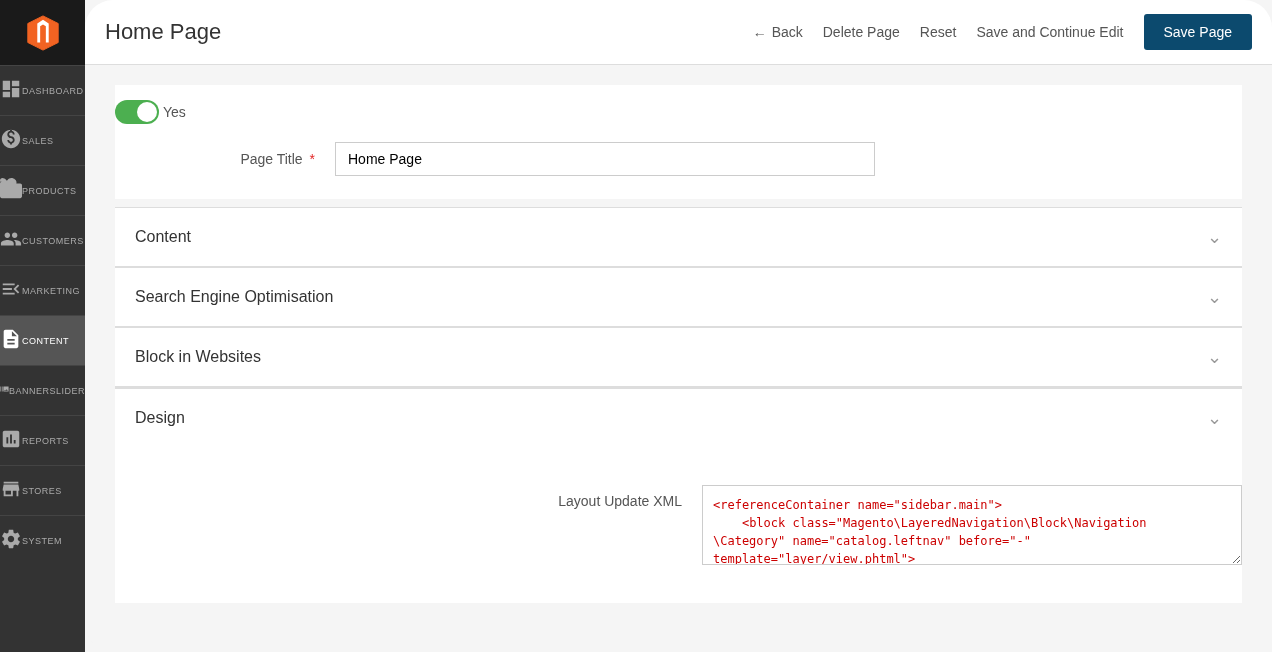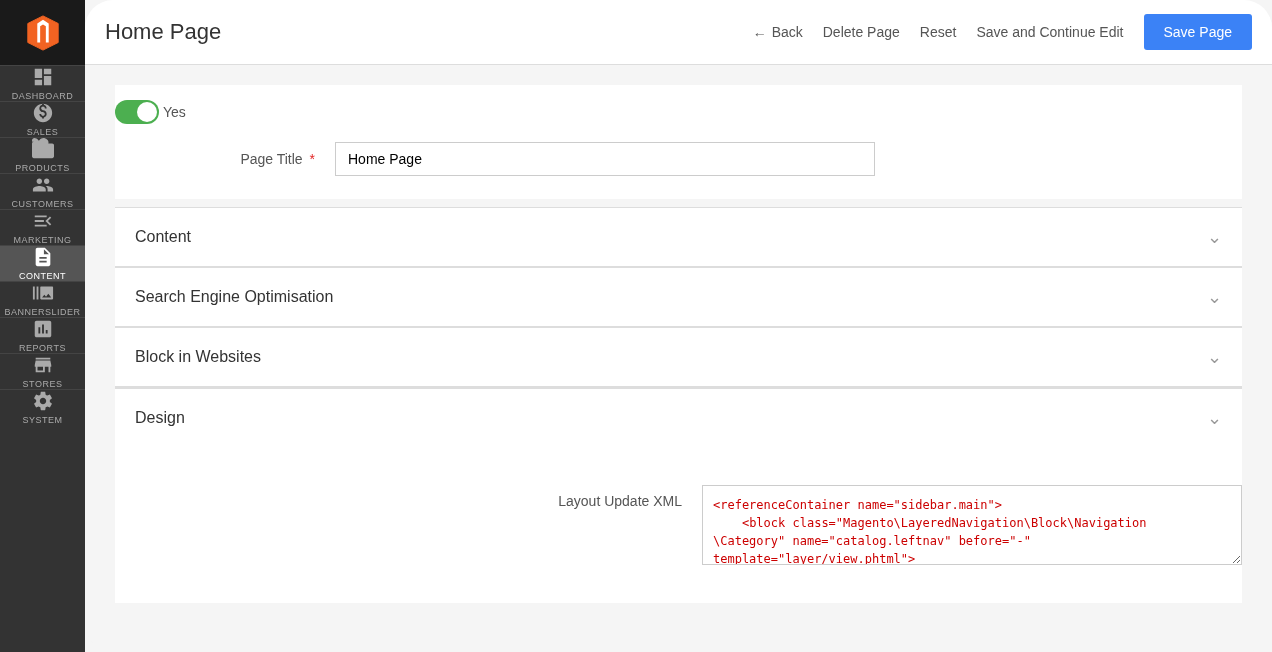--- a/index.html
+++ b/index.html
@@ -22,23 +22,23 @@
       background: #1a1a1a;
       display: flex;
       align-items: center;
       justify-content: center;
       flex-shrink: 0;
     }
     .sidebar-logo svg { width: 38px; height: 38px; }
     .sidebar-item {
       width: 100%;
       display: flex;
-      flex-direction: column;
-      align-items: center;
-      padding: 0 0;
+      flex-direction: row;
+      align-items: center;
+      padding: 12px 0;
       color: #aaa;
       cursor: pointer;
       font-size: 10px;
       text-transform: uppercase;
       letter-spacing: 0.5px;
       border-top: 1px solid #444;
     }
     .sidebar-item.active { color: #fff; background: #555; }
     .sidebar-item svg { width: 22px; height: 22px; margin-bottom: 3px; }
     .sidebar-item-label { font-size: 9px; }
@@ -85,21 +85,21 @@
     }
     .btn-save-continue {
       background: none;
       border: none;
       color: #555;
       font-size: 14px;
       cursor: pointer;
       padding: 0;
     }
     .btn-save-page {
-      background: #3b82f6;
+      background: #0c4a6e;
       color: #fff;
       border: none;
       padding: 10px 20px;
       font-size: 14px;
       cursor: pointer;
       border-radius: 3px;
     }
 
     
     .content-area {

